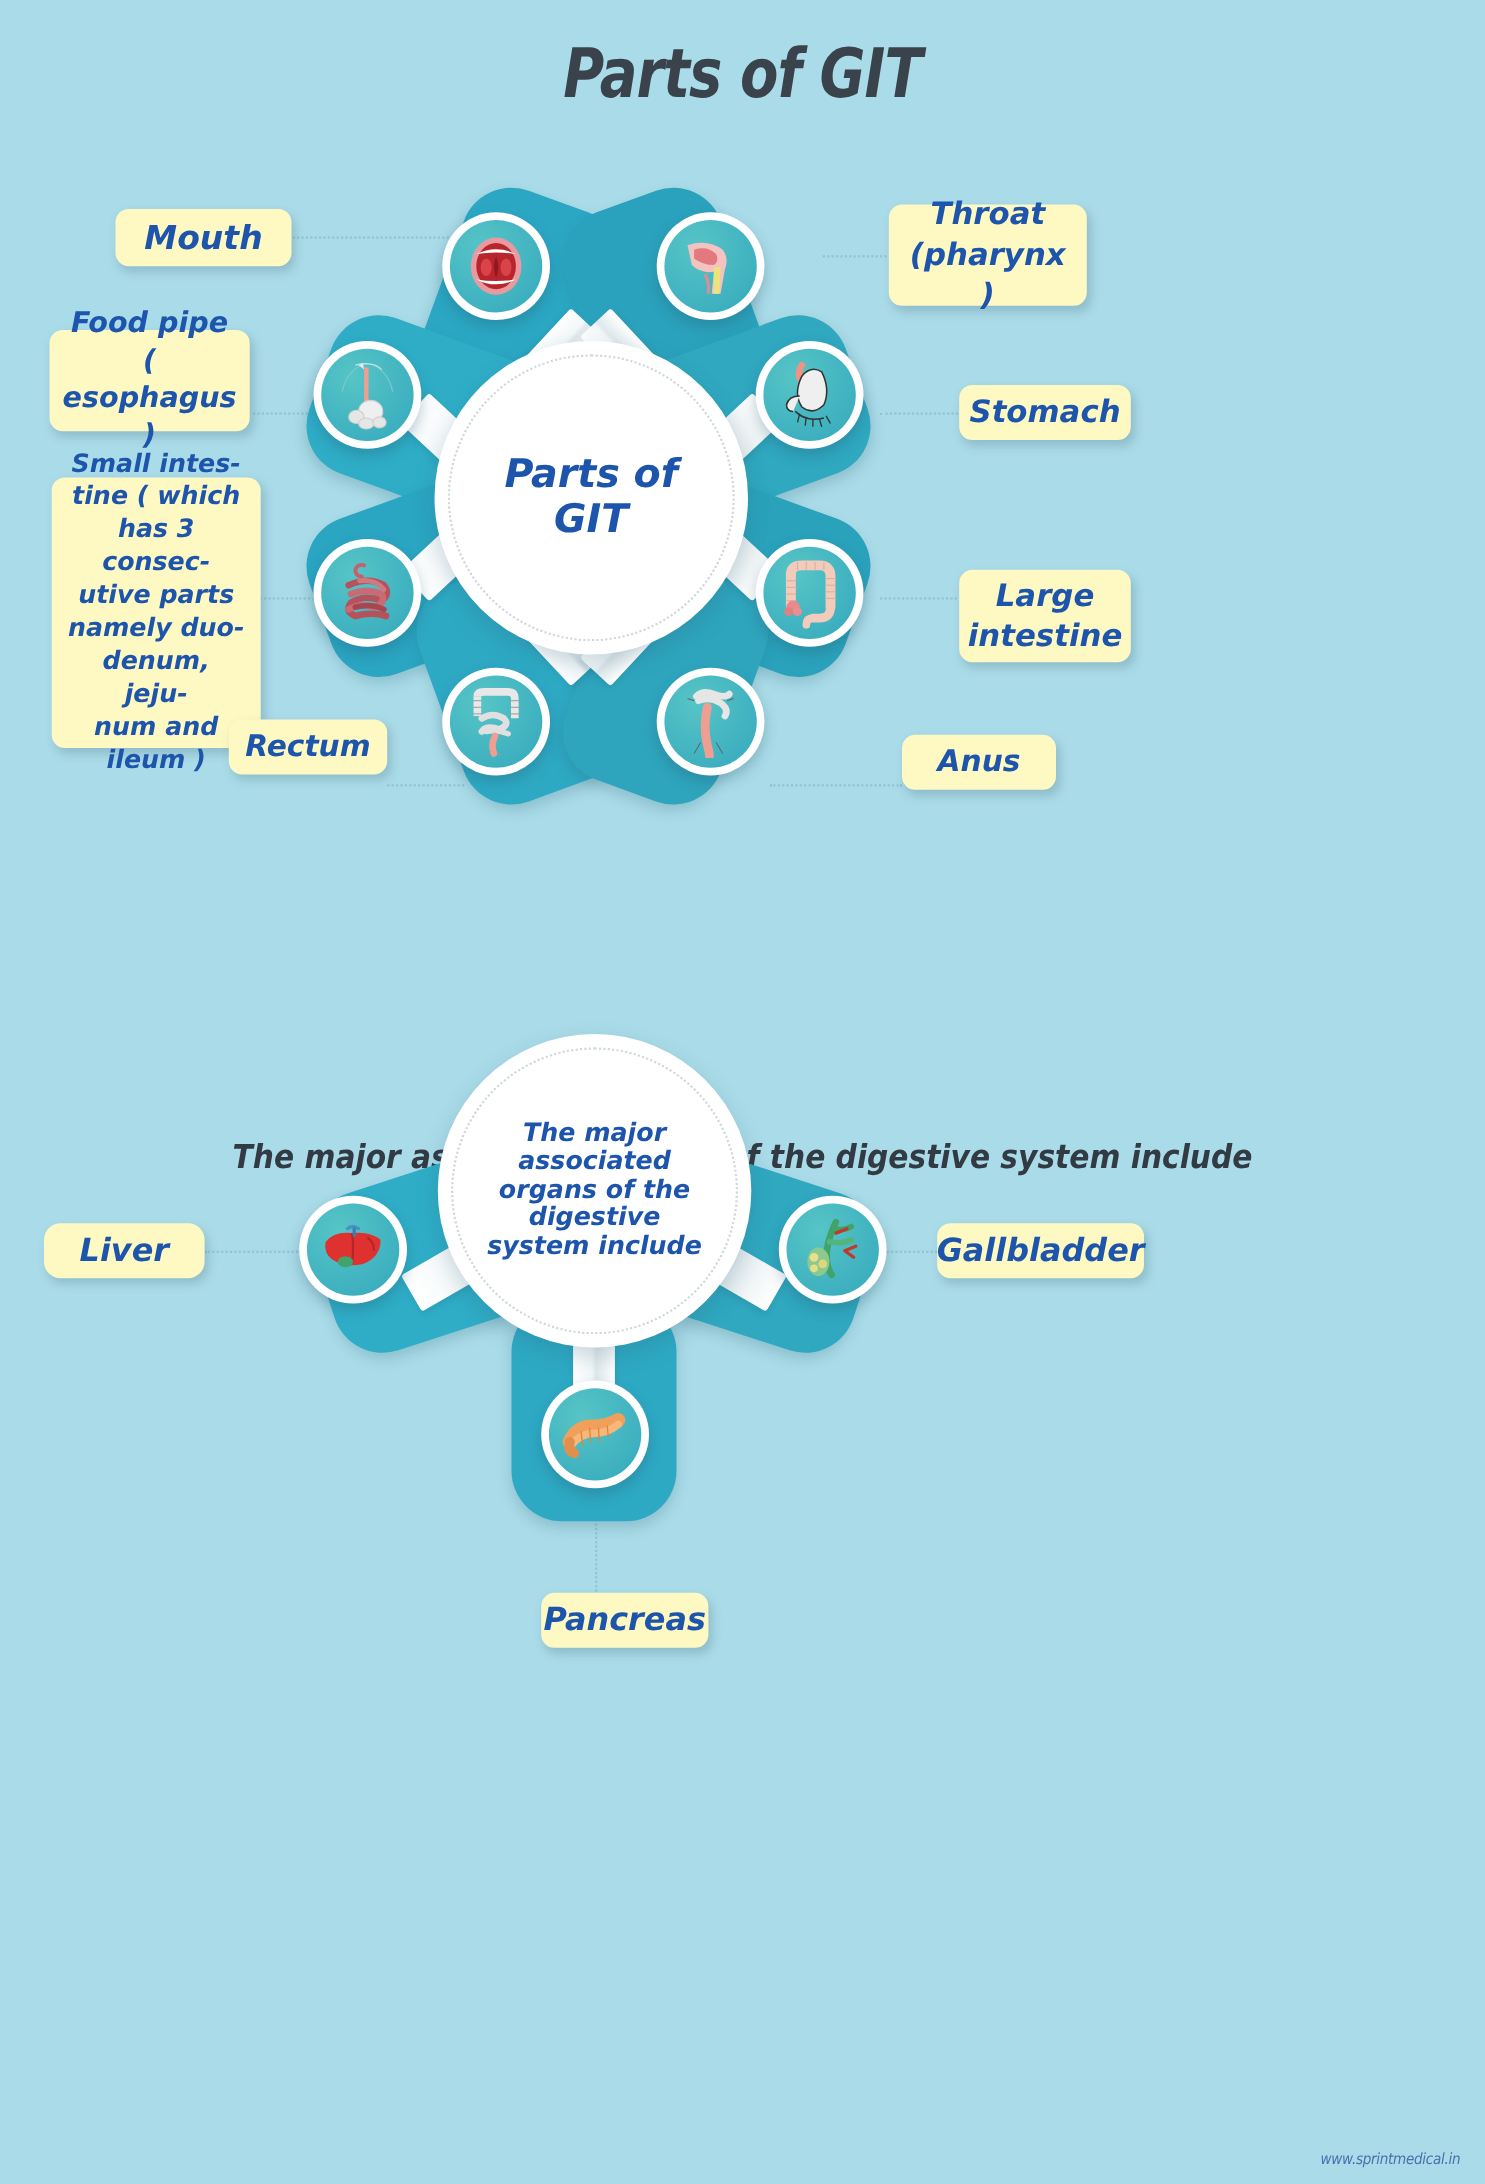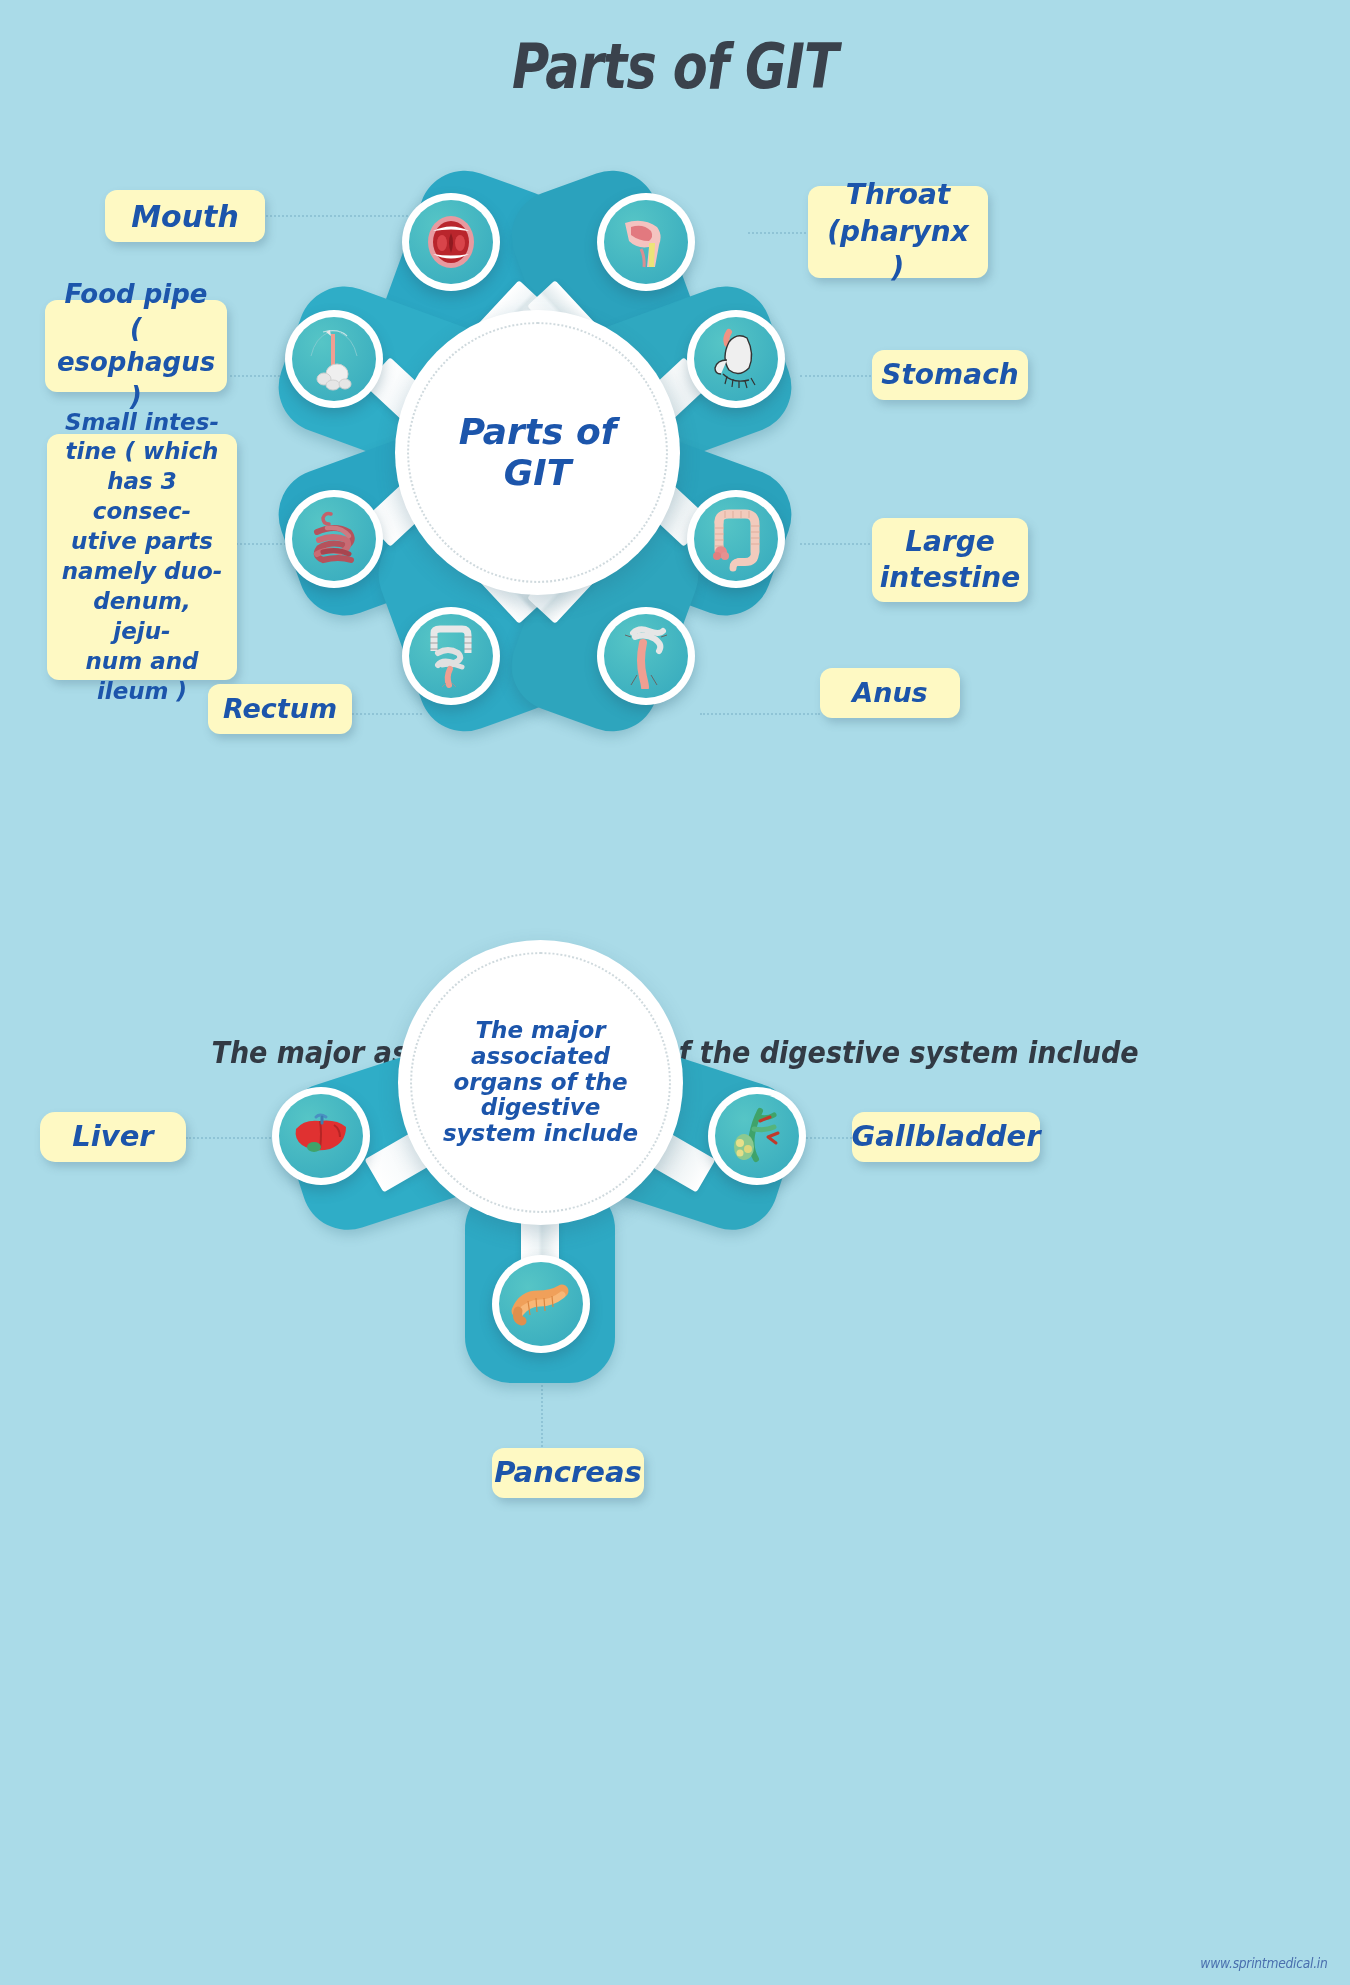--- a/index.html
+++ b/index.html
@@ -351,21 +351,21 @@
 has 3 consec-
 utive parts
 namely duo-
 denum, jeju-
 num and
 ileum )</div>
 
   <div class="chip" style="left:872px; top:518px; width:156px; height:84px; font-size:28px;">Large
 intestine</div>
 
-  <div class="chip" style="left:208px; top:684px; width:144px; height:50px; font-size:27px;">Rectum</div>
+  <div class="chip" style="left:208px; top:654px; width:144px; height:50px; font-size:27px;">Rectum</div>
 
   <div class="chip" style="left:820px; top:668px; width:140px; height:50px; font-size:27px;">Anus</div>
 
   <div class="section-caption">The major associated organs of the digestive system include</div>
 
   <div class="wheel" style="left:270px; top:1005px; width:540px; height:390px;">
 
     <div class="petal" style="left:20px; top:58px; width:210px; height:150px; transform:rotate(-18deg); background:#2fadc7;"></div>
     <div class="petal" style="left:310px; top:58px; width:210px; height:150px; transform:rotate(18deg); background:#2fa8c0;"></div>
     <div class="petal" style="left:195px; top:178px; width:150px; height:200px; transform:rotate(0deg); background:#2ea9c4;"></div>

